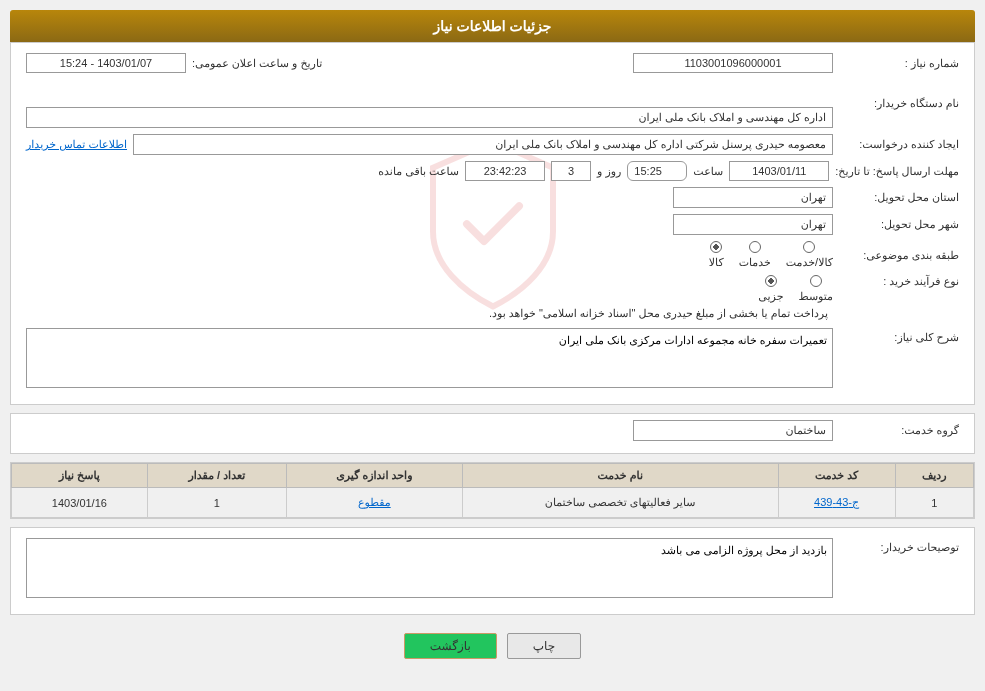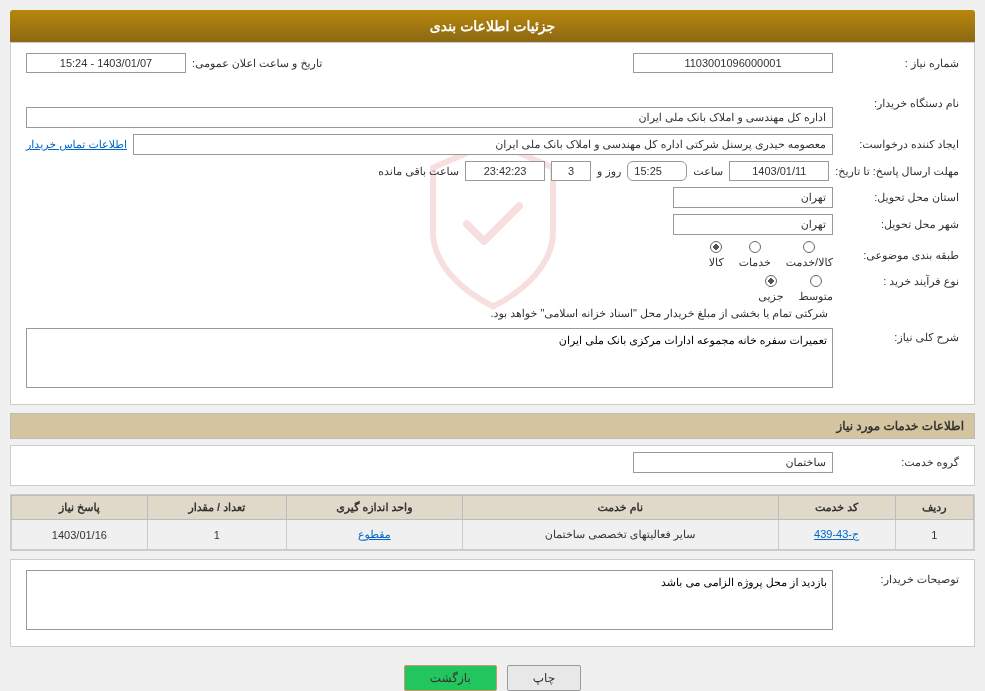--- a/index.html
+++ b/index.html
@@ -202,21 +202,21 @@
       position: relative;
       z-index: 1;
     }
   </style>
 </head>
 <body>
 
 <div class="page-wrapper">
 
   <div class="main-header">
-    <span>جزئیات اطلاعات بندی</span>
+    <span>جزئیات اطلاعات نیاز</span>
   </div>
 
   <div class="content-box content-relative">
 
     <svg class="shield-watermark" viewBox="0 0 200 240" xmlns="http://www.w3.org/2000/svg">
       <path d="M100 10 L180 45 L180 130 C180 175 140 210 100 230 C60 210 20 175 20 130 L20 45 Z" fill="none" stroke="#cc0000" stroke-width="8"></path>
       <path d="M65 120 L88 143 L135 96" fill="none" stroke="#cc0000" stroke-width="10" stroke-linecap="round" stroke-linejoin="round"></path>
     </svg>
 
     <div class="content-inner">
@@ -285,34 +285,31 @@
           <div class="radio-group">
             <div class="radio-item">
               <span class="radio-circle"></span>
               <span>متوسط</span>
             </div>
             <div class="radio-item">
               <span class="radio-circle selected"></span>
               <span>جزیی</span>
             </div>
           </div>
-          <span class="description-note">شرکتی تمام یا بخشی از مبلغ خریدار محل "اسناد خزانه اسلامی" خواهد بود.</span>
+          <span class="description-note">پرداخت تمام یا بخشی از مبلغ حیدری محل "اسناد خزانه اسلامی" خواهد بود.</span>
         </div>
       </div>
 
       <div class="description-row" style="margin-top:8px;">
         <span class="label" style="padding-top:3px;">شرح کلی نیاز:</span>
         <textarea class="textarea-box" readonly="" style="height: 50px;">تعمیرات سفره خانه مجموعه ادارات مرکزی بانک ملی ایران</textarea>
       </div>
     </div>
   </div>
 
-  <div class="sub-section-header">
-    <span>اطلاعات خدمات مورد نیاز</span>
-  </div>
 
   <div class="content-box" style="padding: 6px 15px;">
     <div class="row">
       <span class="label">گروه خدمت:</span>
       <div class="value-box" style="min-width:200px;">ساختمان</div>
     </div>
   </div>
 
   <div class="table-container">
     <table>

